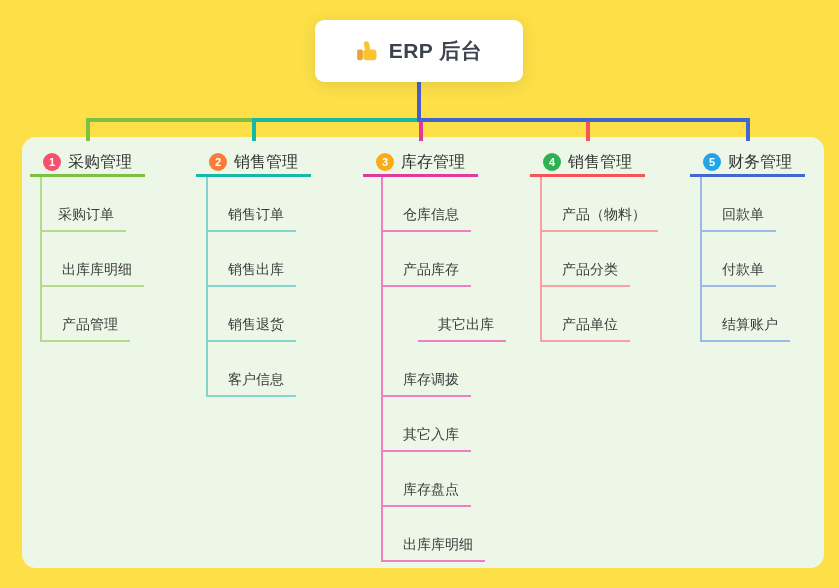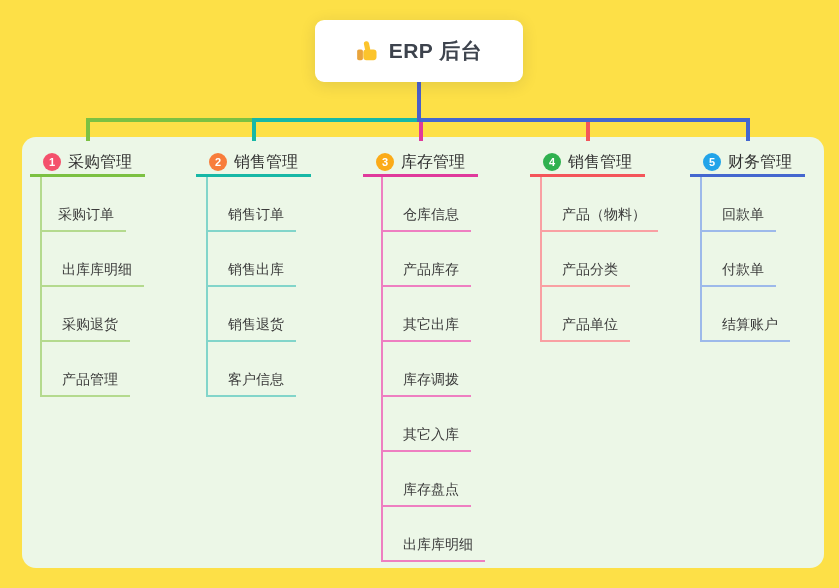--- a/index.html
+++ b/index.html
@@ -50,41 +50,40 @@
   </div>
 
   <div id="branches">
       <div class="branch-title" style="left: 30px; top: 150px; border-bottom-color: rgb(124, 193, 66);">
         <span class="badge" style="background: rgb(244, 81, 108);">1</span>
         <span class="branch-label">采购管理</span>
       </div>
       <div class="children" style="left: 40px; top: 177px; border-left-color: rgb(180, 218, 142);">
         <div class="child" style="border-bottom-color: rgb(180, 218, 142); padding-left: 16px;">采购订单</div>
         <div class="child" style="border-bottom-color: rgb(180, 218, 142);">出库库明细</div>
-        <div class="child" style="border-bottom-color: rgb(180, 218, 142);">采购退货</div>
         <div class="child" style="border-bottom-color: rgb(180, 218, 142);">产品管理</div>
       </div>
       <div class="branch-title" style="left: 196px; top: 150px; border-bottom-color: rgb(23, 184, 166);">
         <span class="badge" style="background: rgb(248, 125, 59);">2</span>
         <span class="branch-label">销售管理</span>
       </div>
       <div class="children" style="left: 206px; top: 177px; border-left-color: rgb(130, 213, 202);">
         <div class="child" style="border-bottom-color: rgb(130, 213, 202);">销售订单</div>
         <div class="child" style="border-bottom-color: rgb(130, 213, 202);">销售出库</div>
         <div class="child" style="border-bottom-color: rgb(130, 213, 202);">销售退货</div>
         <div class="child" style="border-bottom-color: rgb(130, 213, 202);">客户信息</div>
       </div>
       <div class="branch-title" style="left: 363px; top: 150px; border-bottom-color: rgb(224, 58, 156);">
         <span class="badge" style="background: rgb(251, 171, 24);">3</span>
         <span class="branch-label">库存管理</span>
       </div>
       <div class="children" style="left: 381px; top: 177px; border-left-color: rgb(238, 127, 193);">
         <div class="child" style="border-bottom-color: rgb(238, 127, 193);">仓库信息</div>
         <div class="child" style="border-bottom-color: rgb(238, 127, 193);">产品库存</div>
-        <div class="child" style="border-bottom-color: rgb(238, 127, 193);">其它出库</div>
+        <div class="child" style="border-bottom-color: rgb(238, 127, 193); margin-left: 35px;">其它出库</div>
         <div class="child" style="border-bottom-color: rgb(238, 127, 193);">库存调拨</div>
         <div class="child" style="border-bottom-color: rgb(238, 127, 193);">其它入库</div>
         <div class="child" style="border-bottom-color: rgb(238, 127, 193);">库存盘点</div>
         <div class="child" style="border-bottom-color: rgb(238, 127, 193);">出库库明细</div>
       </div>
       <div class="branch-title" style="left: 530px; top: 150px; border-bottom-color: rgb(244, 85, 90);">
         <span class="badge" style="background: rgb(47, 177, 79);">4</span>
         <span class="branch-label">销售管理</span>
       </div>
       <div class="children" style="left: 540px; top: 177px; border-left-color: rgb(249, 160, 163);">

